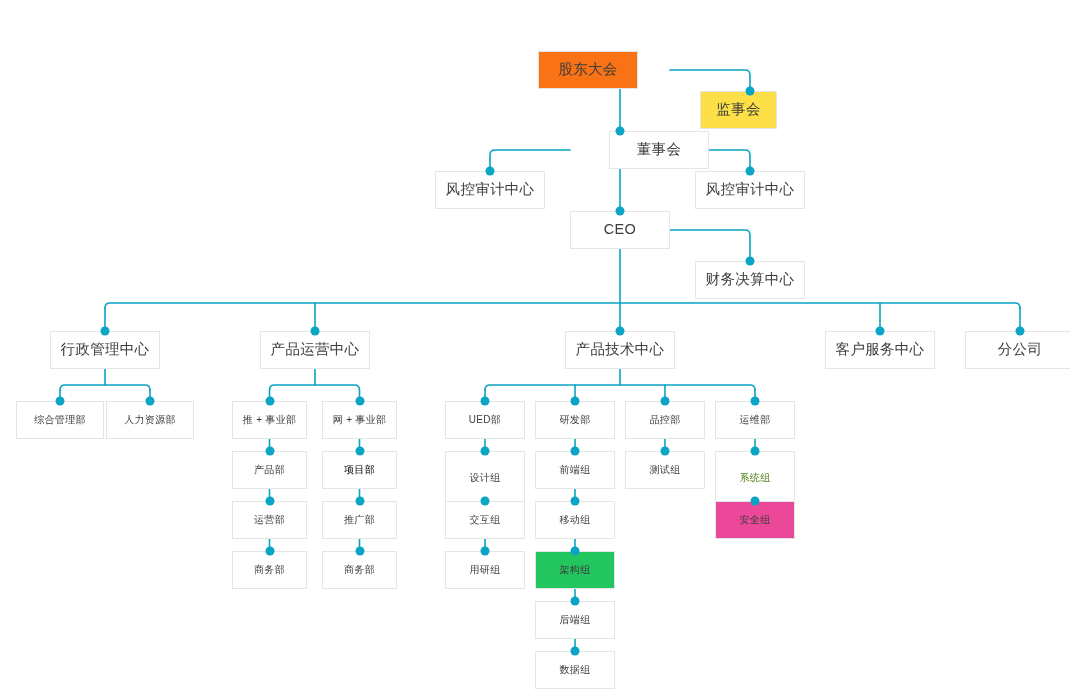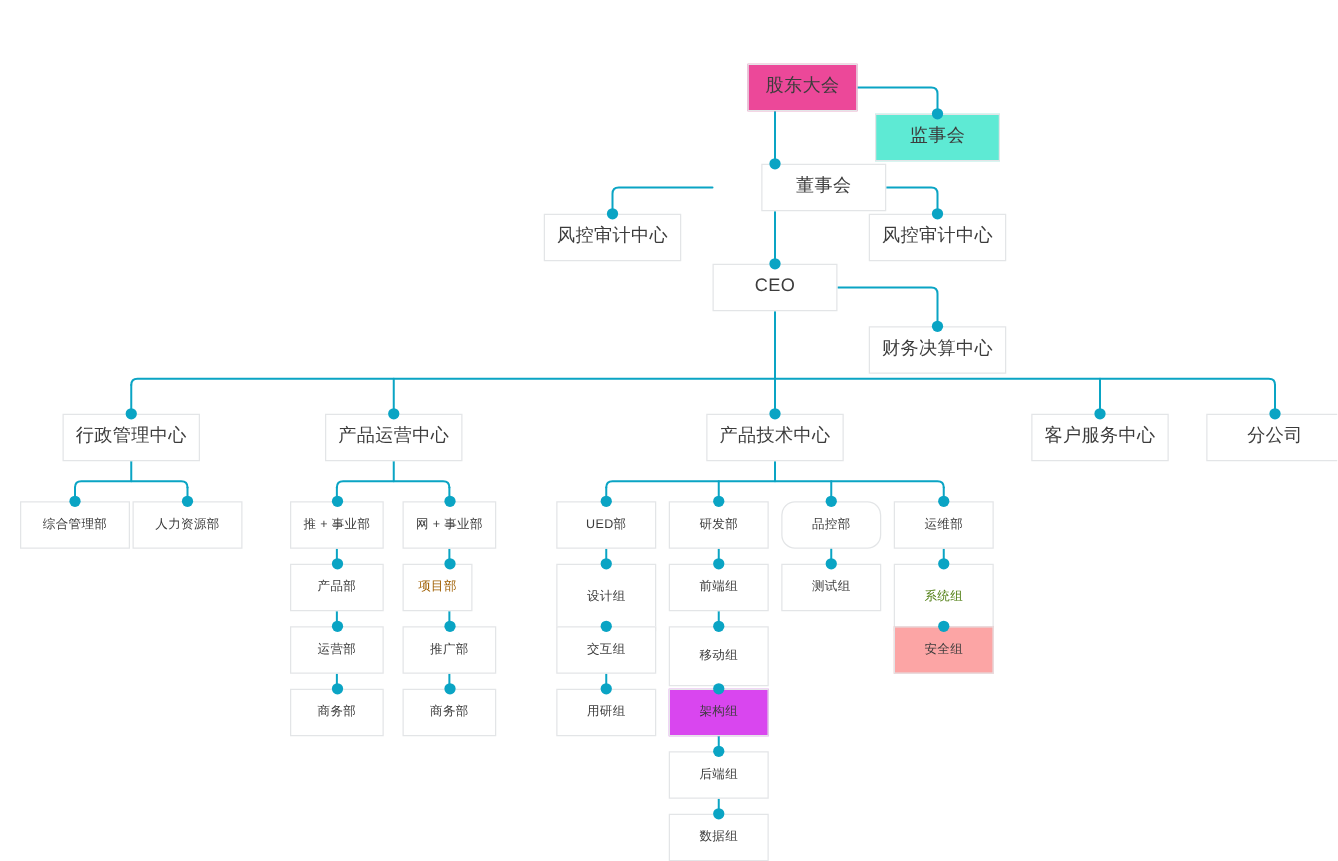--- a/index.html
+++ b/index.html
@@ -104,24 +104,24 @@
         <path d="M 359.5 390 V 401" stroke="#0aa4c4"></path>
         <path d="M 620 369 V 385" stroke="#0aa4c4"></path>
         <path d="M 485 390 Q 485 385 490 385 H 750 Q 755 385 755 390" stroke="#0aa4c4"></path>
         <path d="M 485 390 V 401" stroke="#0aa4c4"></path>
         <path d="M 575 385 V 401" stroke="#0aa4c4"></path>
         <path d="M 665 385 V 401" stroke="#0aa4c4"></path>
         <path d="M 755 390 V 401" stroke="#0aa4c4"></path>
       </g>
   </svg>
   <div id="nodes-group">
-      <div class="org-node lvl-top" style="left: 598px; top: 51px; width: 88px; height: 38px; border-color: rgb(227, 229, 231); background: #ec4899; color: rgb(60, 60, 60);">
+      <div class="org-node lvl-top" style="left: 538px; top: 51px; width: 100px; height: 38px; border-color: rgb(227, 229, 231); background: #f97316; color: rgb(60, 60, 60);">
         <span class="node-label">股东大会</span>
       </div>
-      <div class="org-node lvl-top" style="left: 700px; top: 91px; width: 100px; height: 38px; border-color: rgb(227, 229, 231); background: #5eead4; color: rgb(60, 60, 60);">
+      <div class="org-node lvl-top" style="left: 700px; top: 91px; width: 77px; height: 38px; border-color: rgb(227, 229, 231); background: #fde047; color: rgb(60, 60, 60);">
         <span class="node-label">监事会</span>
       </div>
       <div class="org-node lvl-top" style="left: 570px; top: 131px; width: 100px; height: 38px; border-color: rgb(227, 229, 231); background: rgb(255, 255, 255); color: rgb(60, 60, 60); margin-left: 39px;">
         <span class="node-label">董事会</span>
       </div>
       <div class="org-node lvl-top" style="left: 435px; top: 171px; width: 110px; height: 38px; border-color: rgb(227, 229, 231); background: rgb(255, 255, 255); color: rgb(60, 60, 60);">
         <span class="node-label">风控审计中心</span>
       </div>
       <div class="org-node lvl-top" style="left: 695px; top: 171px; width: 110px; height: 38px; border-color: rgb(227, 229, 231); background: rgb(255, 255, 255); color: rgb(60, 60, 60);">
         <span class="node-label">风控审计中心</span>
@@ -161,21 +161,21 @@
       </div>
       <div class="org-node lvl-leaf" style="left: 232px; top: 501px; width: 75px; height: 38px; border-color: rgb(227, 229, 231); background: rgb(255, 255, 255); color: rgb(60, 60, 60); text-align: center;">
         <span class="node-label">运营部</span>
       </div>
       <div class="org-node lvl-leaf" style="left: 232px; top: 551px; width: 75px; height: 38px; border-color: rgb(227, 229, 231); background: rgb(255, 255, 255); color: rgb(60, 60, 60);">
         <span class="node-label">商务部</span>
       </div>
       <div class="org-node lvl-leaf" style="left: 322px; top: 401px; width: 75px; height: 38px; border-color: rgb(227, 229, 231); background: rgb(255, 255, 255); color: rgb(60, 60, 60);">
         <span class="node-label">网 + 事业部</span>
       </div>
-      <div class="org-node lvl-leaf" style="left: 322px; top: 451px; width: 56px; height: 38px; border-color: rgb(227, 229, 231); background: rgb(255, 255, 255); color: #a16207; text-align: center;">
+      <div class="org-node lvl-leaf" style="left: 322px; top: 451px; width: 75px; height: 38px; border-color: rgb(227, 229, 231); background: rgb(255, 255, 255); color: #000000; text-align: center;">
         <span class="node-label">项目部</span>
       </div>
       <div class="org-node lvl-leaf" style="left: 322px; top: 501px; width: 75px; height: 38px; border-color: rgb(227, 229, 231); background: rgb(255, 255, 255); color: rgb(60, 60, 60);">
         <span class="node-label">推广部</span>
       </div>
       <div class="org-node lvl-leaf" style="left: 322px; top: 551px; width: 75px; height: 38px; border-color: rgb(227, 229, 231); background: rgb(255, 255, 255); color: rgb(60, 60, 60);">
         <span class="node-label">商务部</span>
       </div>
       <div class="org-node lvl-leaf" style="left: 445px; top: 401px; width: 80px; height: 38px; border-color: rgb(227, 229, 231); background: rgb(255, 255, 255); color: rgb(60, 60, 60);">
         <span class="node-label">UED部</span>
@@ -188,45 +188,45 @@
       </div>
       <div class="org-node lvl-leaf" style="left: 445px; top: 551px; width: 80px; height: 38px; border-color: rgb(227, 229, 231); background: rgb(255, 255, 255); color: rgb(60, 60, 60);">
         <span class="node-label">用研组</span>
       </div>
       <div class="org-node lvl-leaf" style="left: 535px; top: 401px; width: 80px; height: 38px; border-color: rgb(227, 229, 231); background: rgb(255, 255, 255); color: rgb(60, 60, 60);">
         <span class="node-label">研发部</span>
       </div>
       <div class="org-node lvl-leaf" style="left: 535px; top: 451px; width: 80px; height: 38px; border-color: rgb(227, 229, 231); background: rgb(255, 255, 255); color: rgb(60, 60, 60);">
         <span class="node-label">前端组</span>
       </div>
-      <div class="org-node lvl-leaf" style="left: 535px; top: 501px; width: 80px; height: 48px; border-color: rgb(227, 229, 231); background: rgb(255, 255, 255); color: rgb(60, 60, 60);">
+      <div class="org-node lvl-leaf" style="left: 535px; top: 501px; width: 80px; height: 38px; border-color: rgb(227, 229, 231); background: rgb(255, 255, 255); color: rgb(60, 60, 60);">
         <span class="node-label">移动组</span>
       </div>
-      <div class="org-node lvl-leaf" style="left: 535px; top: 551px; width: 80px; height: 38px; border-color: rgb(227, 229, 231); background: #d946ef; color: rgb(60, 60, 60);">
+      <div class="org-node lvl-leaf" style="left: 535px; top: 551px; width: 80px; height: 38px; border-color: rgb(227, 229, 231); background: #22c55e; color: rgb(60, 60, 60);">
         <span class="node-label">架构组</span>
       </div>
       <div class="org-node lvl-leaf" style="left: 535px; top: 601px; width: 80px; height: 38px; border-color: rgb(227, 229, 231); background: rgb(255, 255, 255); color: rgb(60, 60, 60);">
         <span class="node-label">后端组</span>
       </div>
       <div class="org-node lvl-leaf" style="left: 535px; top: 651px; width: 80px; height: 38px; border-color: rgb(227, 229, 231); background: rgb(255, 255, 255); color: rgb(60, 60, 60);">
         <span class="node-label">数据组</span>
       </div>
-      <div class="org-node lvl-leaf" style="left: 625px; top: 401px; width: 80px; height: 38px; border-color: rgb(227, 229, 231); background: rgb(255, 255, 255); color: rgb(60, 60, 60); border-radius: 11px;">
+      <div class="org-node lvl-leaf" style="left: 625px; top: 401px; width: 80px; height: 38px; border-color: rgb(227, 229, 231); background: rgb(255, 255, 255); color: rgb(60, 60, 60);">
         <span class="node-label">品控部</span>
       </div>
       <div class="org-node lvl-leaf" style="left: 625px; top: 451px; width: 80px; height: 38px; border-color: rgb(227, 229, 231); background: rgb(255, 255, 255); color: rgb(60, 60, 60);">
         <span class="node-label">测试组</span>
       </div>
       <div class="org-node lvl-leaf" style="left: 715px; top: 401px; width: 80px; height: 38px; border-color: rgb(227, 229, 231); background: rgb(255, 255, 255); color: rgb(60, 60, 60);">
         <span class="node-label">运维部</span>
       </div>
       <div class="org-node lvl-leaf" style="left: 715px; top: 451px; width: 80px; height: 54px; border-color: rgb(227, 229, 231); background: rgb(255, 255, 255); color: #4d7c0f;">
         <span class="node-label">系统组</span>
       </div>
-      <div class="org-node lvl-leaf" style="left: 715px; top: 501px; width: 80px; height: 38px; border-color: rgb(227, 229, 231); background: #fca5a5; color: rgb(60, 60, 60);">
+      <div class="org-node lvl-leaf" style="left: 715px; top: 501px; width: 80px; height: 38px; border-color: rgb(227, 229, 231); background: #ec4899; color: rgb(60, 60, 60);">
         <span class="node-label">安全组</span>
       </div>
     </div>
   <div id="dots-group">
       <div class="conn-dot" style="left: 750px; top: 91px; background: rgb(10, 164, 196);"></div>
       <div class="conn-dot" style="left: 620px; top: 131px; background: rgb(10, 164, 196);"></div>
       <div class="conn-dot" style="left: 490px; top: 171px; background: rgb(10, 164, 196);"></div>
       <div class="conn-dot" style="left: 750px; top: 171px; background: rgb(10, 164, 196);"></div>
       <div class="conn-dot" style="left: 620px; top: 211px; background: rgb(10, 164, 196);"></div>
       <div class="conn-dot" style="left: 750px; top: 261px; background: rgb(10, 164, 196);"></div>

